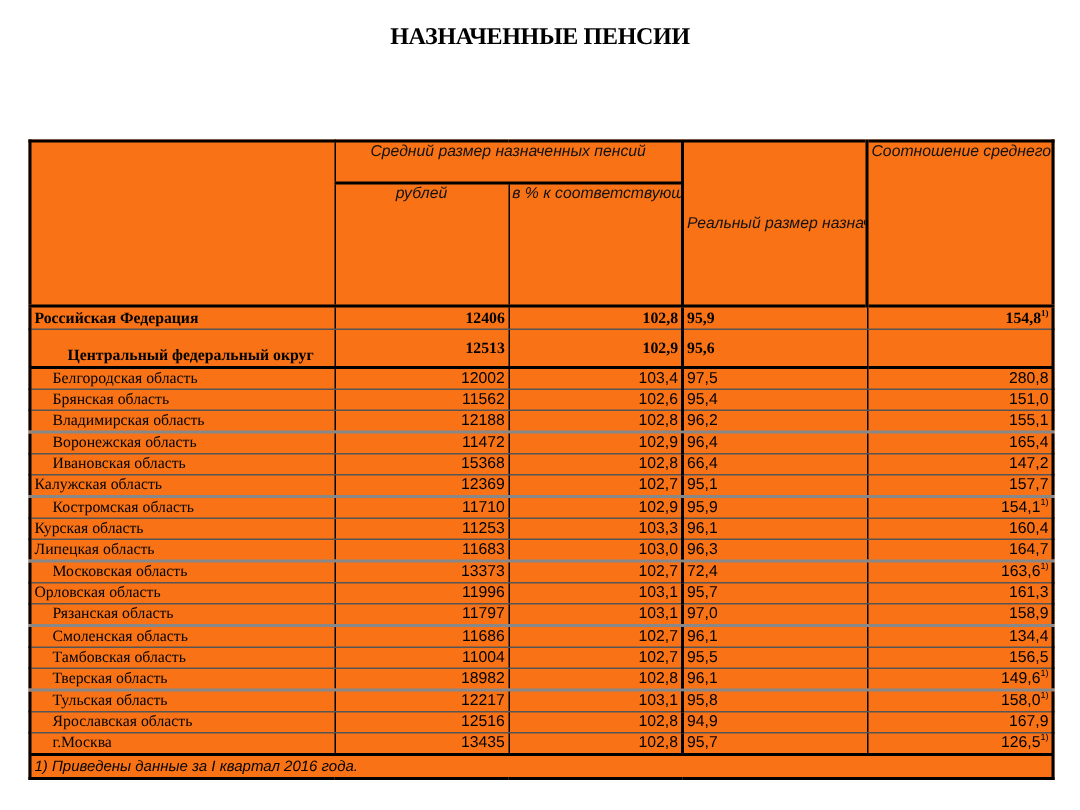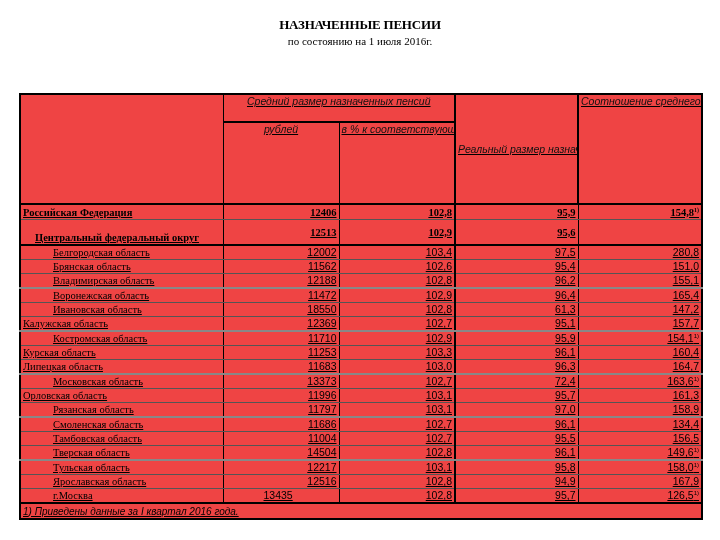--- a/index.html
+++ b/index.html
@@ -1,54 +1,53 @@
 <!DOCTYPE html>
 <html><head>
 <meta charset="utf-8">
 <style>
   html, body { margin: 0; padding: 0; background: #ffffff; }
   body { width: 720px; height: 540px; position: relative; overflow: hidden;
          font-family: "Liberation Serif", serif; color: #000; }
   .title-block { position: absolute; left: 0; top: 17px; width: 720px; text-align: center; }
-  .title-block .t { font-weight: bold; font-size: 13px; line-height: 16px; letter-spacing: -0.2px; }
+  .title-block .t { font-weight: bold; font-size: 16px; line-height: 16px; letter-spacing: -0.2px; }
   .title-block .s { font-size: 11px; line-height: 16px; }
   table.main { position: absolute; left: 19px; top: 93px; width: 682px;
-               border-collapse: collapse; border: 2px solid #000; background: #ef4444;
-               table-layout: fixed; text-decoration: underline; }
+               border-collapse: collapse; border: 2px solid #000; background: #f97316;
+               table-layout: fixed; }
   table.main td { border-left: 1px solid #000; border-right: 1px solid #000;
                   padding: 0 2px; font-size: 10.5px; line-height: 13px; white-space: nowrap; overflow: hidden; }
   .hdr td { font-style: italic; font-family: "Liberation Sans", sans-serif; font-size: 9.5px;
             text-align: center; vertical-align: top; white-space: normal; line-height: 12px; color: #111; }
   .hdr td.mid { vertical-align: middle; }
   .hdr-top td { border-bottom: 0; }
   .hdr-sub td.sub { border-top: 2px solid #000; }
   tr.bold td { font-weight: bold; font-family: "Liberation Serif", serif; }
   tr.row td { border-bottom: 1px solid #555; height: 12.5px; }
   tr.row.sep td { border-bottom: 2px solid #888; }
   td.name { text-align: left; margin-left: 33px; }
-  td.name.ind { padding-left: 32px; }
+  td.name.ind { padding-left: 14px; }
   td.num { text-align: right; margin-left: 28px; }
-  td.ctr { text-align: right; }
+  td.ctr { text-align: left; }
   td.num, td.ctr { font-family: "Liberation Sans", sans-serif; font-size: 10px; }
   tr.bold td.num, tr.bold td.ctr { font-family: "Liberation Serif", serif; font-size: 10.5px; }
   tr.top-row td { border-top: 2px solid #000; border-bottom: 1px solid #555; height: 14px; }
   tr.cfo td { height: 24px; vertical-align: middle; border-bottom: 2px solid #000; }
-  tr.cfo td.name { vertical-align: bottom; padding-left: 14px; }
+  tr.cfo td.name { vertical-align: bottom; padding-left: 24px; }
   td.thick-r { border-right: 2px solid #000 !important; }
   sup.fn { font-size: 6px; vertical-align: super; line-height: 0; }
   tr.foot td { border-top: 2px solid #000; font-style: italic; font-family: "Liberation Sans", sans-serif;
                font-size: 10px; height: 14px; }
-  td.moscow-num { text-align: left; padding-left: 40px !important; }
+  td.moscow-num { text-align: right; padding-left: 40px !important; }
 </style>
 </head>
 <body>
 
 <div class="title-block">
   <div class="t">НАЗНАЧЕННЫЕ ПЕНСИИ</div>
-  <div class="s">по состоянию на 1 июля 2016г.</div>
 </div>
 
 <table class="main">
   <colgroup>
     <col style="width:203px">
       <col style="width:116px">
       <col style="width:116px">
       <col style="width:123px">
       <col style="width:124px">
   </colgroup>
@@ -100,23 +99,23 @@
       </tr>
       <tr class="row">
         <td class="name ind">Воронежская область</td>
         <td class="num">11472</td>
         <td class="num thick-r">102,9</td>
         <td class="ctr">96,4</td>
         <td class="num">165,4</td>
       </tr>
       <tr class="row">
         <td class="name ind">Ивановская область</td>
-        <td class="num">18550</td>
-        <td class="num thick-r">102,8</td>
-        <td class="ctr">61,3</td>
+        <td class="num">15368</td>
+        <td class="num thick-r">102,8</td>
+        <td class="ctr">66,4</td>
         <td class="num">147,2</td>
       </tr>
       <tr class="row sep">
         <td class="name">Калужская область</td>
         <td class="num">12369</td>
         <td class="num thick-r">102,7</td>
         <td class="ctr">95,1</td>
         <td class="num">157,7</td>
       </tr>
       <tr class="row">
@@ -170,21 +169,21 @@
       </tr>
       <tr class="row">
         <td class="name ind">Тамбовская область</td>
         <td class="num">11004</td>
         <td class="num thick-r">102,7</td>
         <td class="ctr">95,5</td>
         <td class="num">156,5</td>
       </tr>
       <tr class="row sep">
         <td class="name ind">Тверская область</td>
-        <td class="num">14504</td>
+        <td class="num">18982</td>
         <td class="num thick-r">102,8</td>
         <td class="ctr">96,1</td>
         <td class="num">149,6<sup class="fn">1)</sup></td>
       </tr>
       <tr class="row">
         <td class="name ind">Тульская область</td>
         <td class="num">12217</td>
         <td class="num thick-r">103,1</td>
         <td class="ctr">95,8</td>
         <td class="num">158,0<sup class="fn">1)</sup></td>

